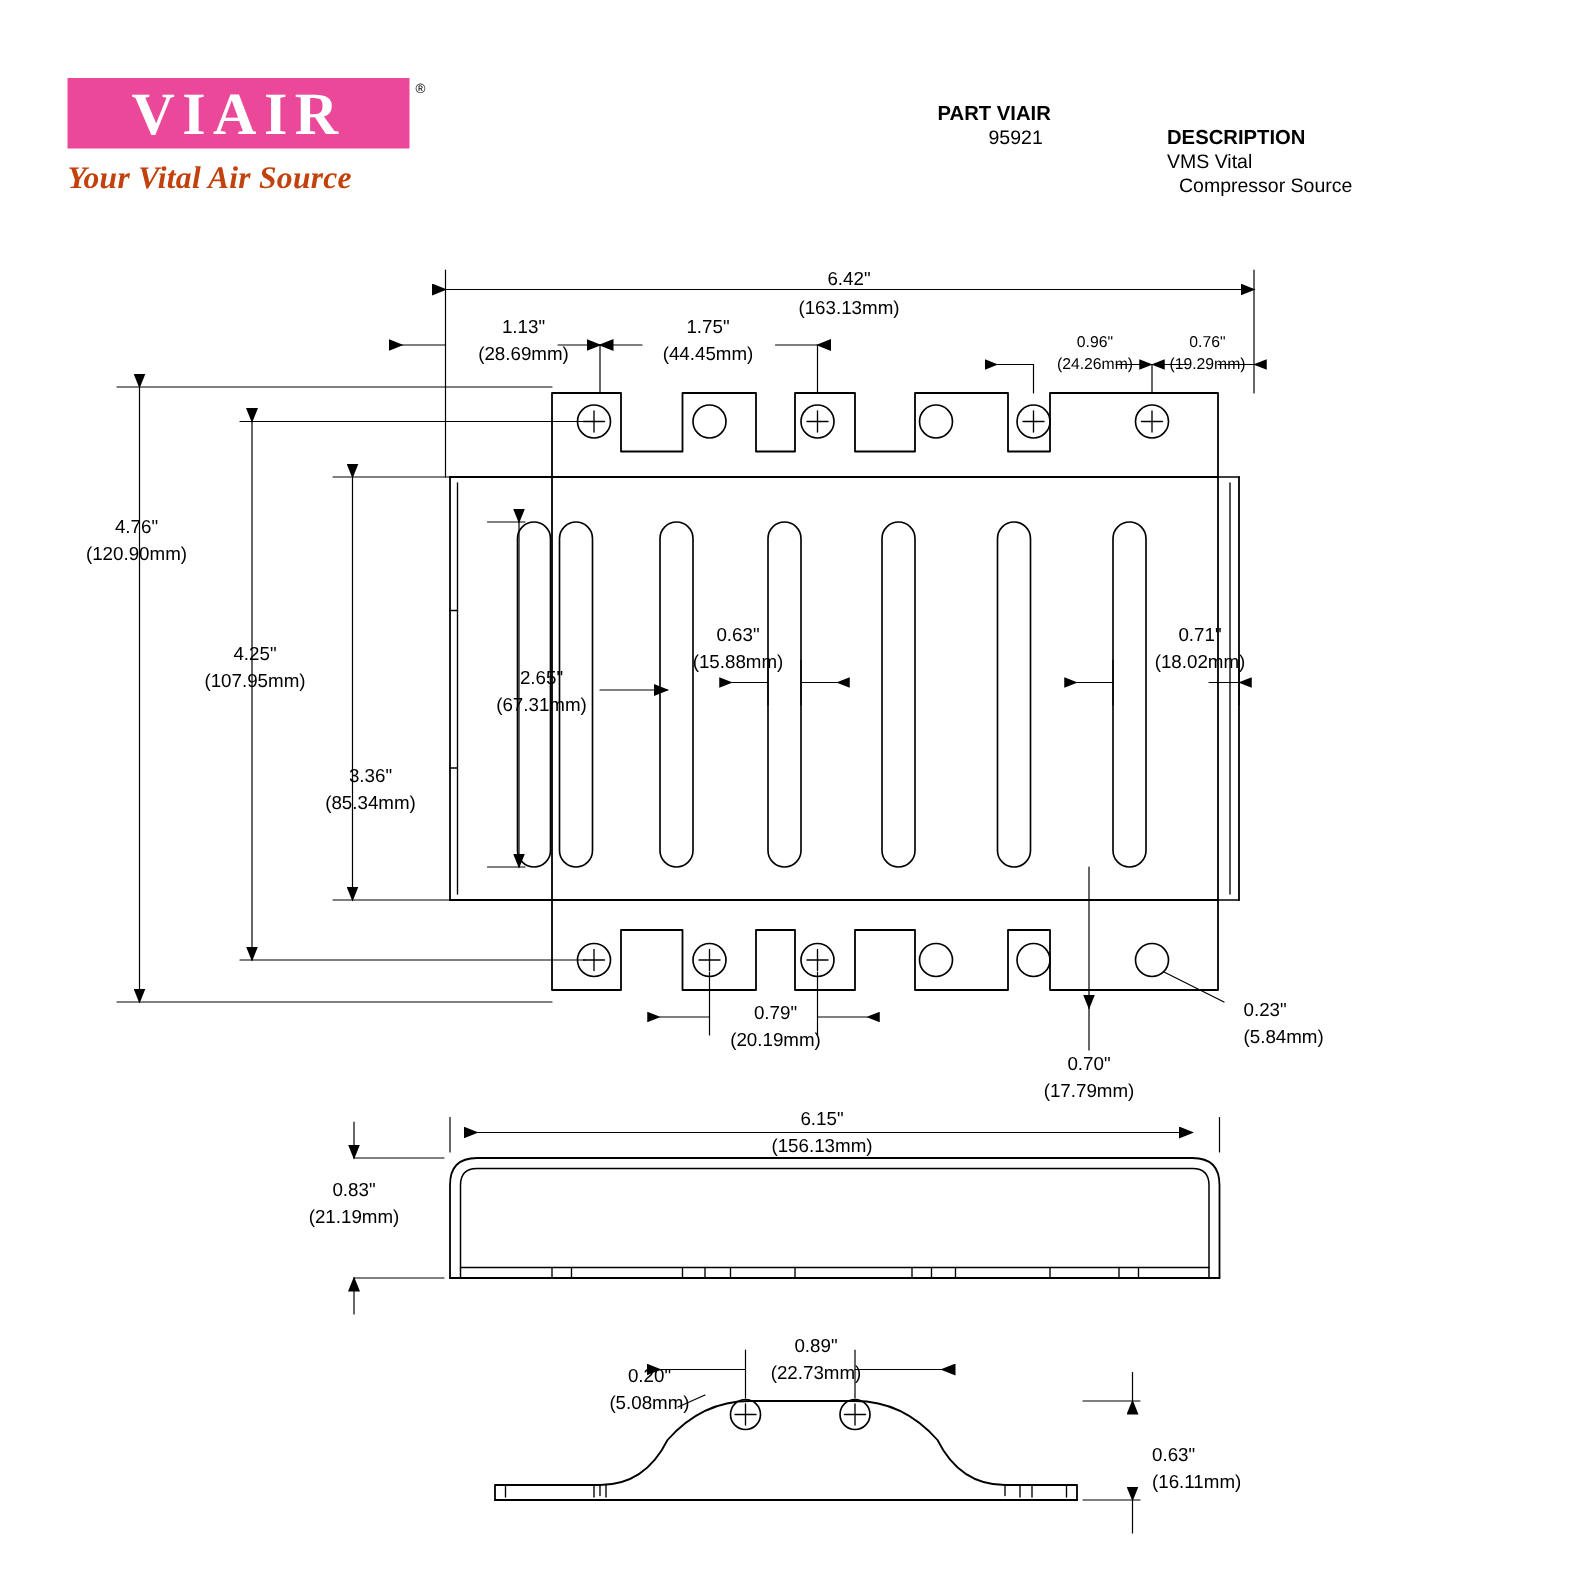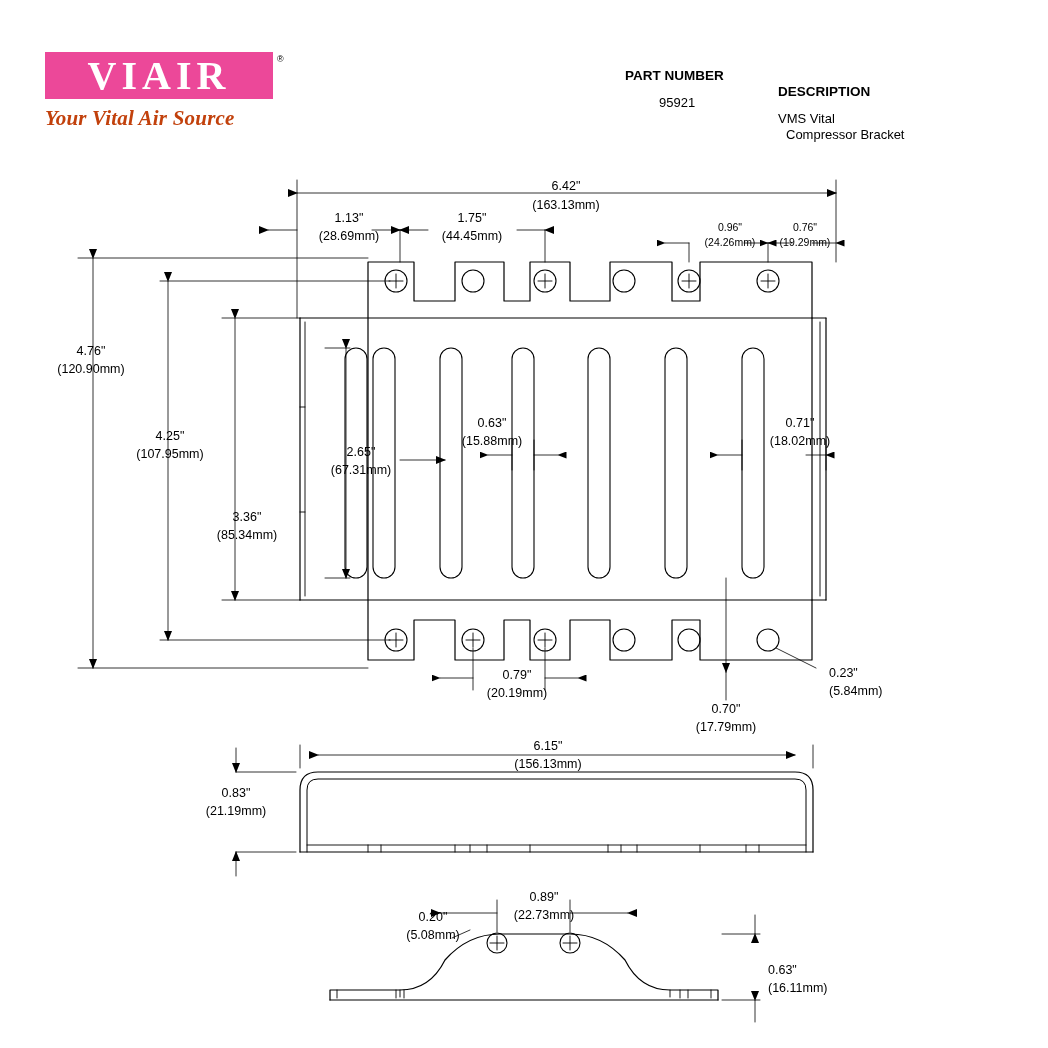--- a/index.html
+++ b/index.html
@@ -77,21 +77,21 @@
     font-size: 13px;
   }
   .meta .col-pn { position: absolute; left: 0; top: 0; width: 140px; }
   .meta .col-desc { position: absolute; left: 153px; top: 16px; width: 260px; }
   .meta .hdr {
     font-weight: bold;
     font-size: 13.5px;
     white-space: nowrap;
   }
   .meta .val {
-    margin-top: 12px;
+    margin-top: 1px;
     font-size: 13px;
     white-space: nowrap;
   }
   .meta .val2 {
     margin-top: 1px;
     font-size: 13px;
     white-space: nowrap;
     padding-left: 8px;
   }
 
@@ -119,27 +119,27 @@
   <div class="logo-block">
     <div class="logo-badge">
       <span class="logo-text">VIAIR</span>
     </div>
     <span class="logo-reg">®</span>
     <div class="logo-tagline">Your Vital Air Source</div>
   </div>
 
   <div class="meta">
     <div class="col-pn">
-      <div class="hdr">PART NUMBER</div>
+      <div class="hdr">PART VIAIR</div>
       <div class="val" style="padding-left:34px;">95921</div>
     </div>
     <div class="col-desc">
       <div class="hdr">DESCRIPTION</div>
       <div class="val">VMS Vital</div>
-      <div class="val2">Compressor Bracket</div>
+      <div class="val2">Compressor Source</div>
     </div>
   </div>
 
   <svg class="draw" viewBox="0 0 1048 1048">
     <defs>
       <marker id="ar" markerWidth="10" markerHeight="8" refX="9" refY="4" orient="auto" markerUnits="userSpaceOnUse">
         <path d="M0,0 L10,4 L0,8 z" fill="#000"></path>
       </marker>
       <marker id="arS" markerWidth="9" markerHeight="7" refX="8.5" refY="3.5" orient="auto" markerUnits="userSpaceOnUse">
         <path d="M0,0 L9,3.5 L0,7 z" fill="#000"></path>

